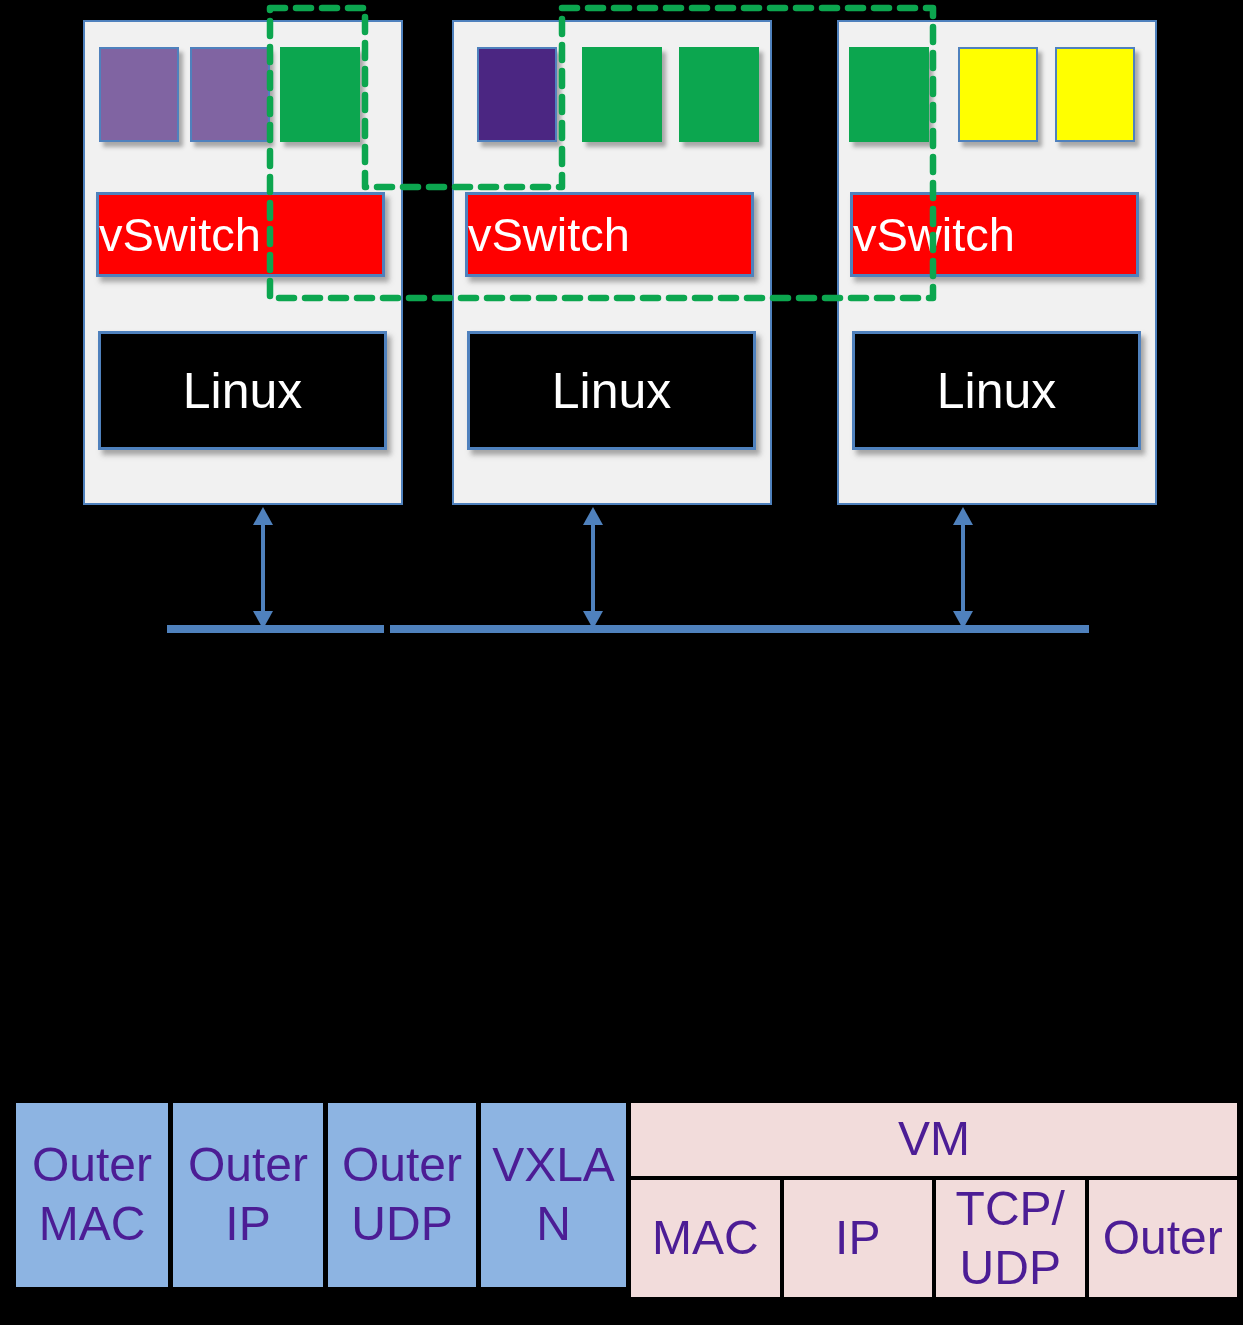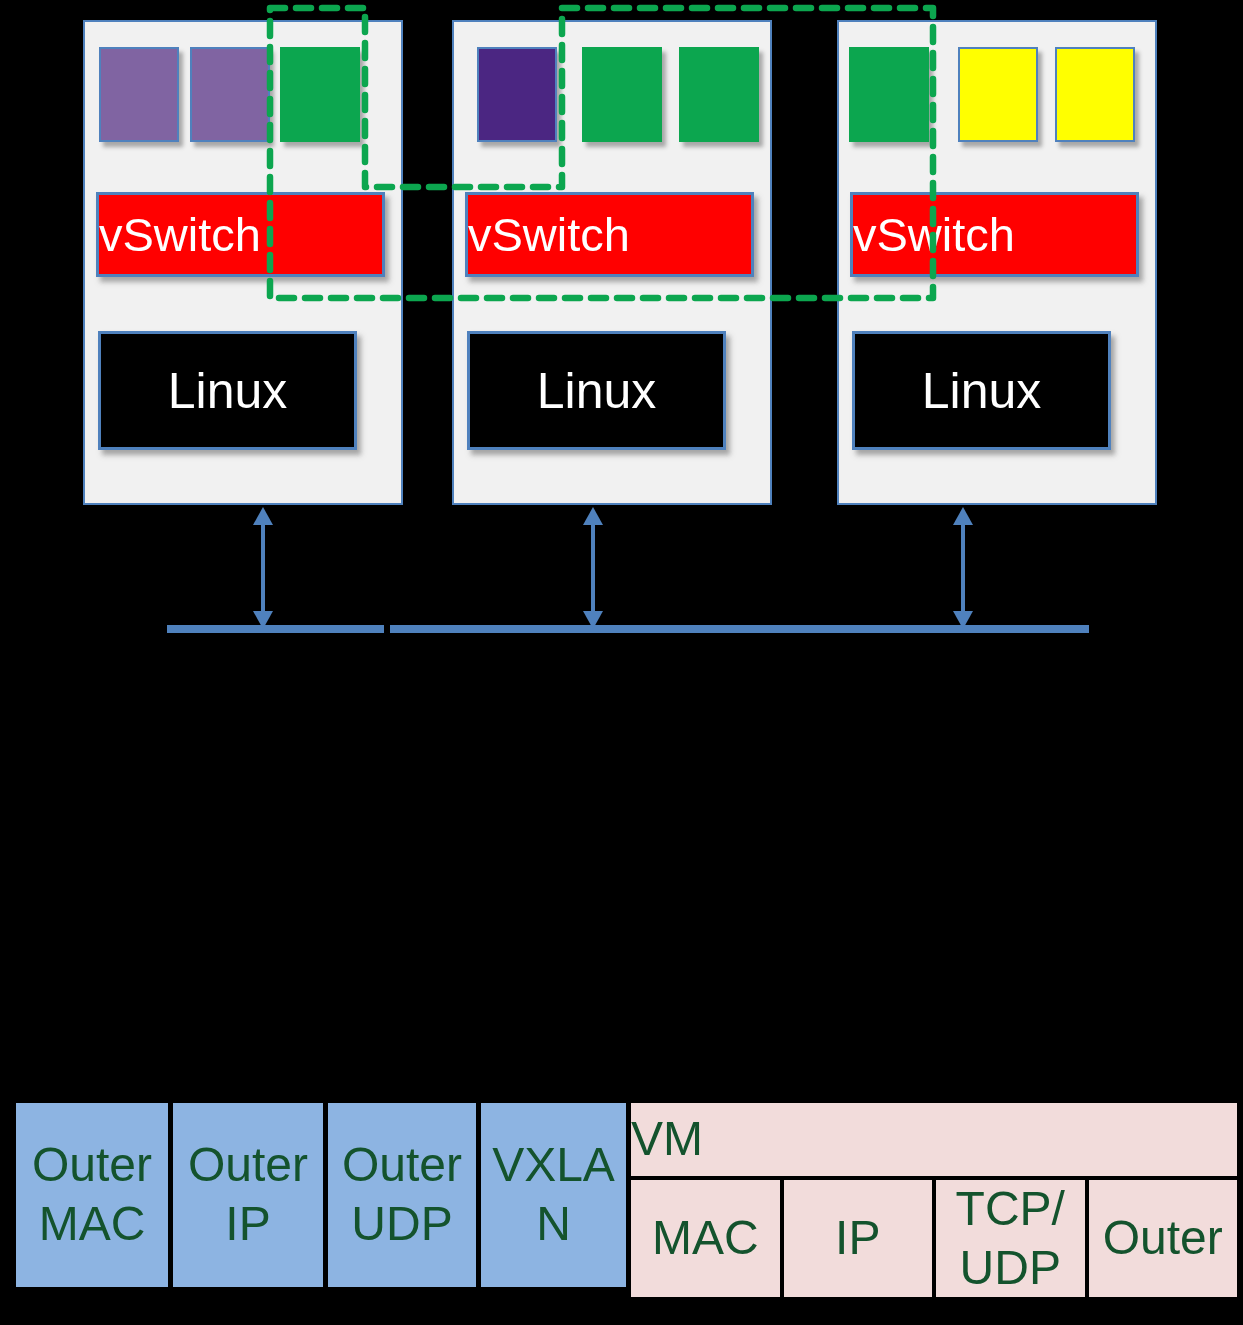--- a/index.html
+++ b/index.html
@@ -41,51 +41,51 @@
   .vswitch{
     position:absolute;left:11px;top:170px;width:289px;height:85px;
     background:var(--vswitch_red);
     border:3px solid var(--accent_blue);
     box-sizing:border-box;
     display:flex;align-items:center;justify-content:flex-start;
     color:#fff;font-size:47px;
     box-shadow:4px 5px 5px rgba(90,90,90,0.5);
   }
   .linux{
-    position:absolute;left:13px;top:309px;width:259px;height:119px;
+    position:absolute;left:13px;top:309px;width:289px;height:119px;
     background:var(--linux_black);
     border:3px solid var(--accent_blue);
     box-sizing:border-box;
     display:flex;align-items:center;justify-content:center;
     color:#fff;font-size:50px;
     box-shadow:4px 5px 5px rgba(90,90,90,0.5);
   }
   
   .overlay{position:absolute;left:0;top:0;pointer-events:none;}
   
   .ptable{
     position:absolute;left:13px;top:1100px;width:1227px;height:190px;
     box-sizing:border-box;display:flex;background:#000;
     border:3px solid #000;
-    color:#14532d;font-size:48px;line-height:1.22;
+    color:#4c1d95;font-size:48px;line-height:1.22;
   }
   .bcell{
     background:var(--table_blue);
     display:flex;flex-direction:column;align-items:center;justify-content:center;
     text-align:center;box-sizing:border-box;
   }
   .bcell + .bcell{border-left:5px solid #000;}
   .bcell.c0{width:152px}
   .bcell.c1{width:155px}
   .bcell.c2{width:153px}
   .bcell.c3{width:150px}
   .pink-group{flex:1;display:flex;flex-direction:column;border-left:5px solid #000;box-sizing:border-box;}
   .vm-header{
     flex:0 0 73px;background:var(--table_pink);
-    display:flex;align-items:center;
+    display:flex;align-items:center;justify-content:center;
     border-bottom:4px solid #000;box-sizing:content-box;
   }
   .vm-subrow{flex:1;display:flex;}
   .pcell{
     flex:1;background:var(--table_pink);
     display:flex;flex-direction:column;align-items:center;justify-content:center;
     text-align:center;box-sizing:border-box;
   }
   .pcell + .pcell{border-left:4px solid #000;}
 </style>

